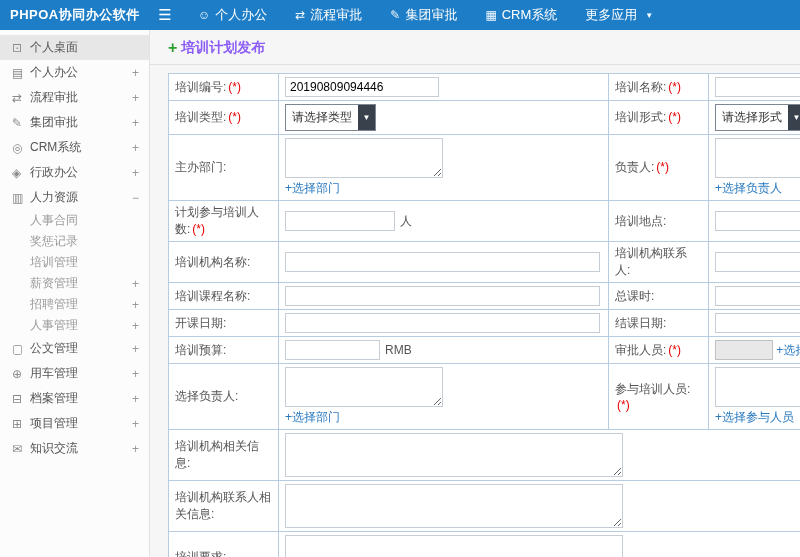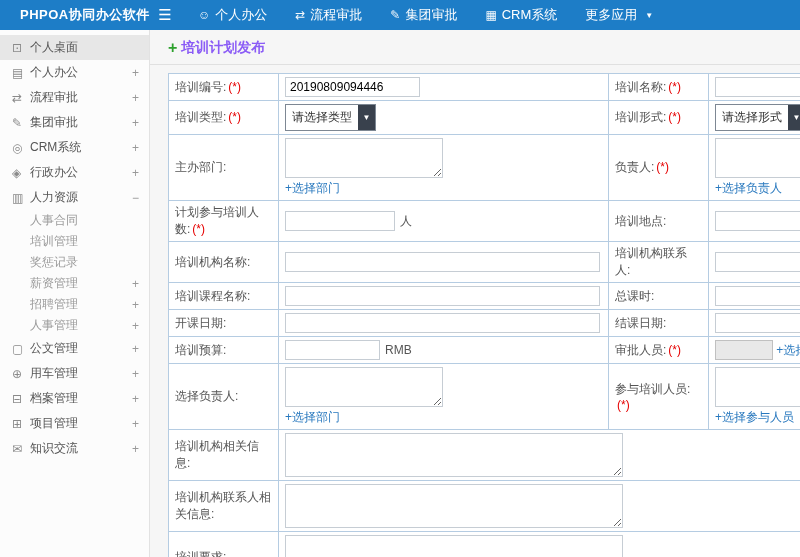--- a/index.html
+++ b/index.html
@@ -1,21 +1,21 @@
 <!DOCTYPE html>
 <html><head>
 <meta charset="utf-8">
 <style>
   * { box-sizing: border-box; margin: 0; padding: 0; }
   html,body { width:800px; height:557px; overflow:hidden; }
   body { font-family:"Liberation Sans","DejaVu Sans",sans-serif; background:#f6f6f6; font-size:12px; color:#444; }
 
   
   .topbar { height:30px; background:#1d7dc7; display:flex; align-items:center; color:#fff; }
-  .logo { width:150px; padding-left:20px; font-size:13px; font-weight:bold; letter-spacing:0.5px; white-space:nowrap; }
+  .logo { width:150px; padding-left:10px; font-size:13px; font-weight:bold; letter-spacing:0.5px; white-space:nowrap; }
   .hamburger { width:30px; text-align:center; font-size:15px; cursor:pointer; margin-right:4px; }
   .topnav { display:flex; align-items:center; height:100%; }
   .nav-item { display:flex; align-items:center; gap:5px; padding:0 14px; height:100%; font-size:13px; color:#fff; text-decoration:none; cursor:pointer; white-space:nowrap; }
   .nav-ico { font-size:12px; opacity:.95; }
   .nav-caret { font-size:8px; margin-left:3px; }
 
   
   .layout { display:flex; height:527px; }
 
   
@@ -34,21 +34,21 @@
   .page-title { font-size:14px; font-weight:bold; color:#8b5cf6;font-family:Liberation Mono, monospace; }
   .form-wrap { padding-left:18px; margin-top:8px; }
 
   table.form { border-collapse:collapse; table-layout:fixed; width:760px; background:#fff; }
   table.form td { border:1px solid #b5cce2; padding:3px 6px; vertical-align:middle; }
   td.lbl { color:#555; }
   td.ta-cell { vertical-align:top; padding-top:5px;margin-left:25px; }
   .req { color:#e60000; margin-left:2px; }
 
   .inp { height:20px; border:1px solid #c6cdd4; background:#fff; font-size:12px; padding:1px 4px; font-family:inherit; }
-  .w135 { width:135px; } .w110 { width:110px; } .w95 { width:95px; } .w200 { width:200px; } .w330 { width:330px; }
+  .w135 { width:154px; } .w110 { width:110px; } .w95 { width:95px; } .w200 { width:200px; } .w330 { width:330px; }
   .inp.ro { background:#e8e8e8; border-color:#c0c0c0; width:58px; }
   .suffix { margin-left:5px; color:#555; }
 
   .sel { display:inline-flex; align-items:stretch; border:1px solid #7d8793; background:#fff; height:27px; cursor:pointer; }
   .sel-text { padding:2px 6px; font-size:12px; color:#333; display:flex; align-items:center; }
   .sel-caret { width:17px; background:#39414d; color:#fff; font-size:8px; display:flex; align-items:center; justify-content:center; }
 
   textarea { border:1px solid #c6cdd4; background:#fff; font-family:inherit; font-size:12px; resize:both; display:block; }
   .ta-s { width:158px; height:40px; }
   .ta-r { width:200px; height:40px; }
@@ -126,25 +126,25 @@
         <span class="s-ico">▥</span>
         <span class="s-lbl">人力资源</span>
         <span class="s-exp">−</span>
       </div>
 
       <div class="s-sub">
         <span class="s-lbl">人事合同</span>
         <span class="s-exp"></span>
       </div>
       <div class="s-sub">
+        <span class="s-lbl">奖惩记录</span>
+        <span class="s-exp"></span>
+      </div>
+      <div class="s-sub">
         <span class="s-lbl">培训管理</span>
-        <span class="s-exp"></span>
-      </div>
-      <div class="s-sub">
-        <span class="s-lbl">奖惩记录</span>
         <span class="s-exp"></span>
       </div>
       <div class="s-sub">
         <span class="s-lbl">薪资管理</span>
         <span class="s-exp">+</span>
       </div>
       <div class="s-sub">
         <span class="s-lbl">招聘管理</span>
         <span class="s-exp">+</span>
       </div>

